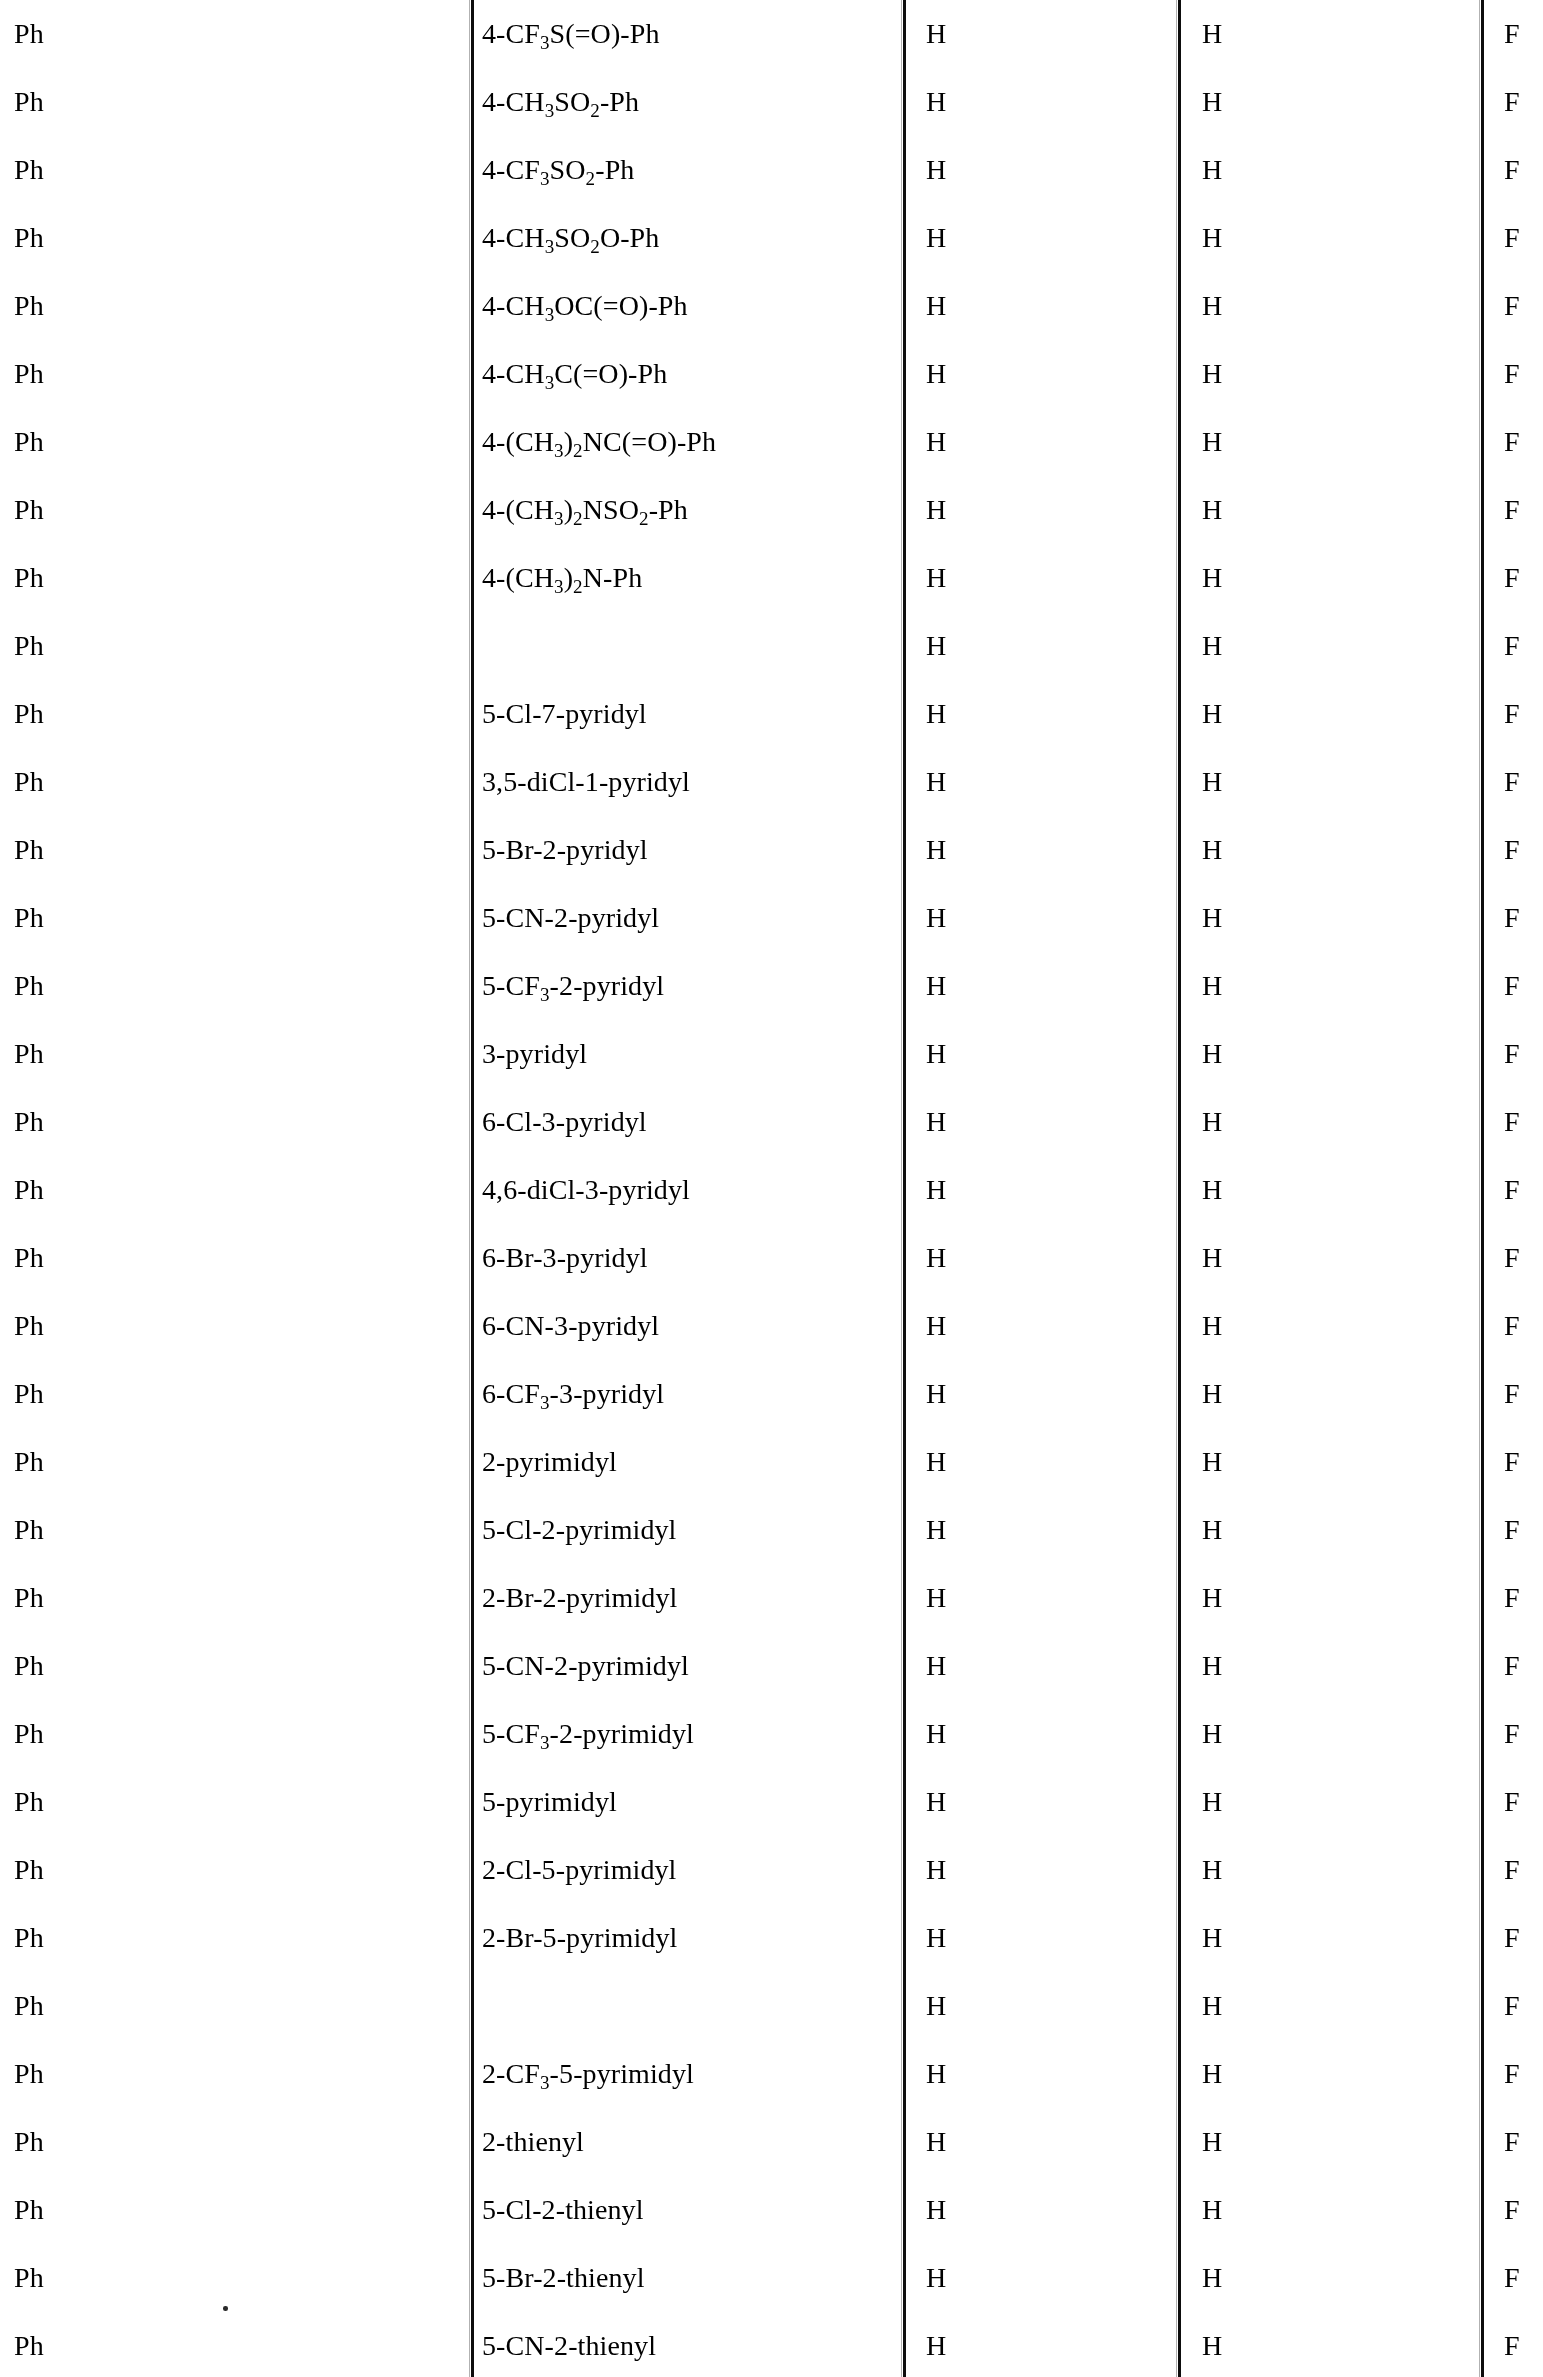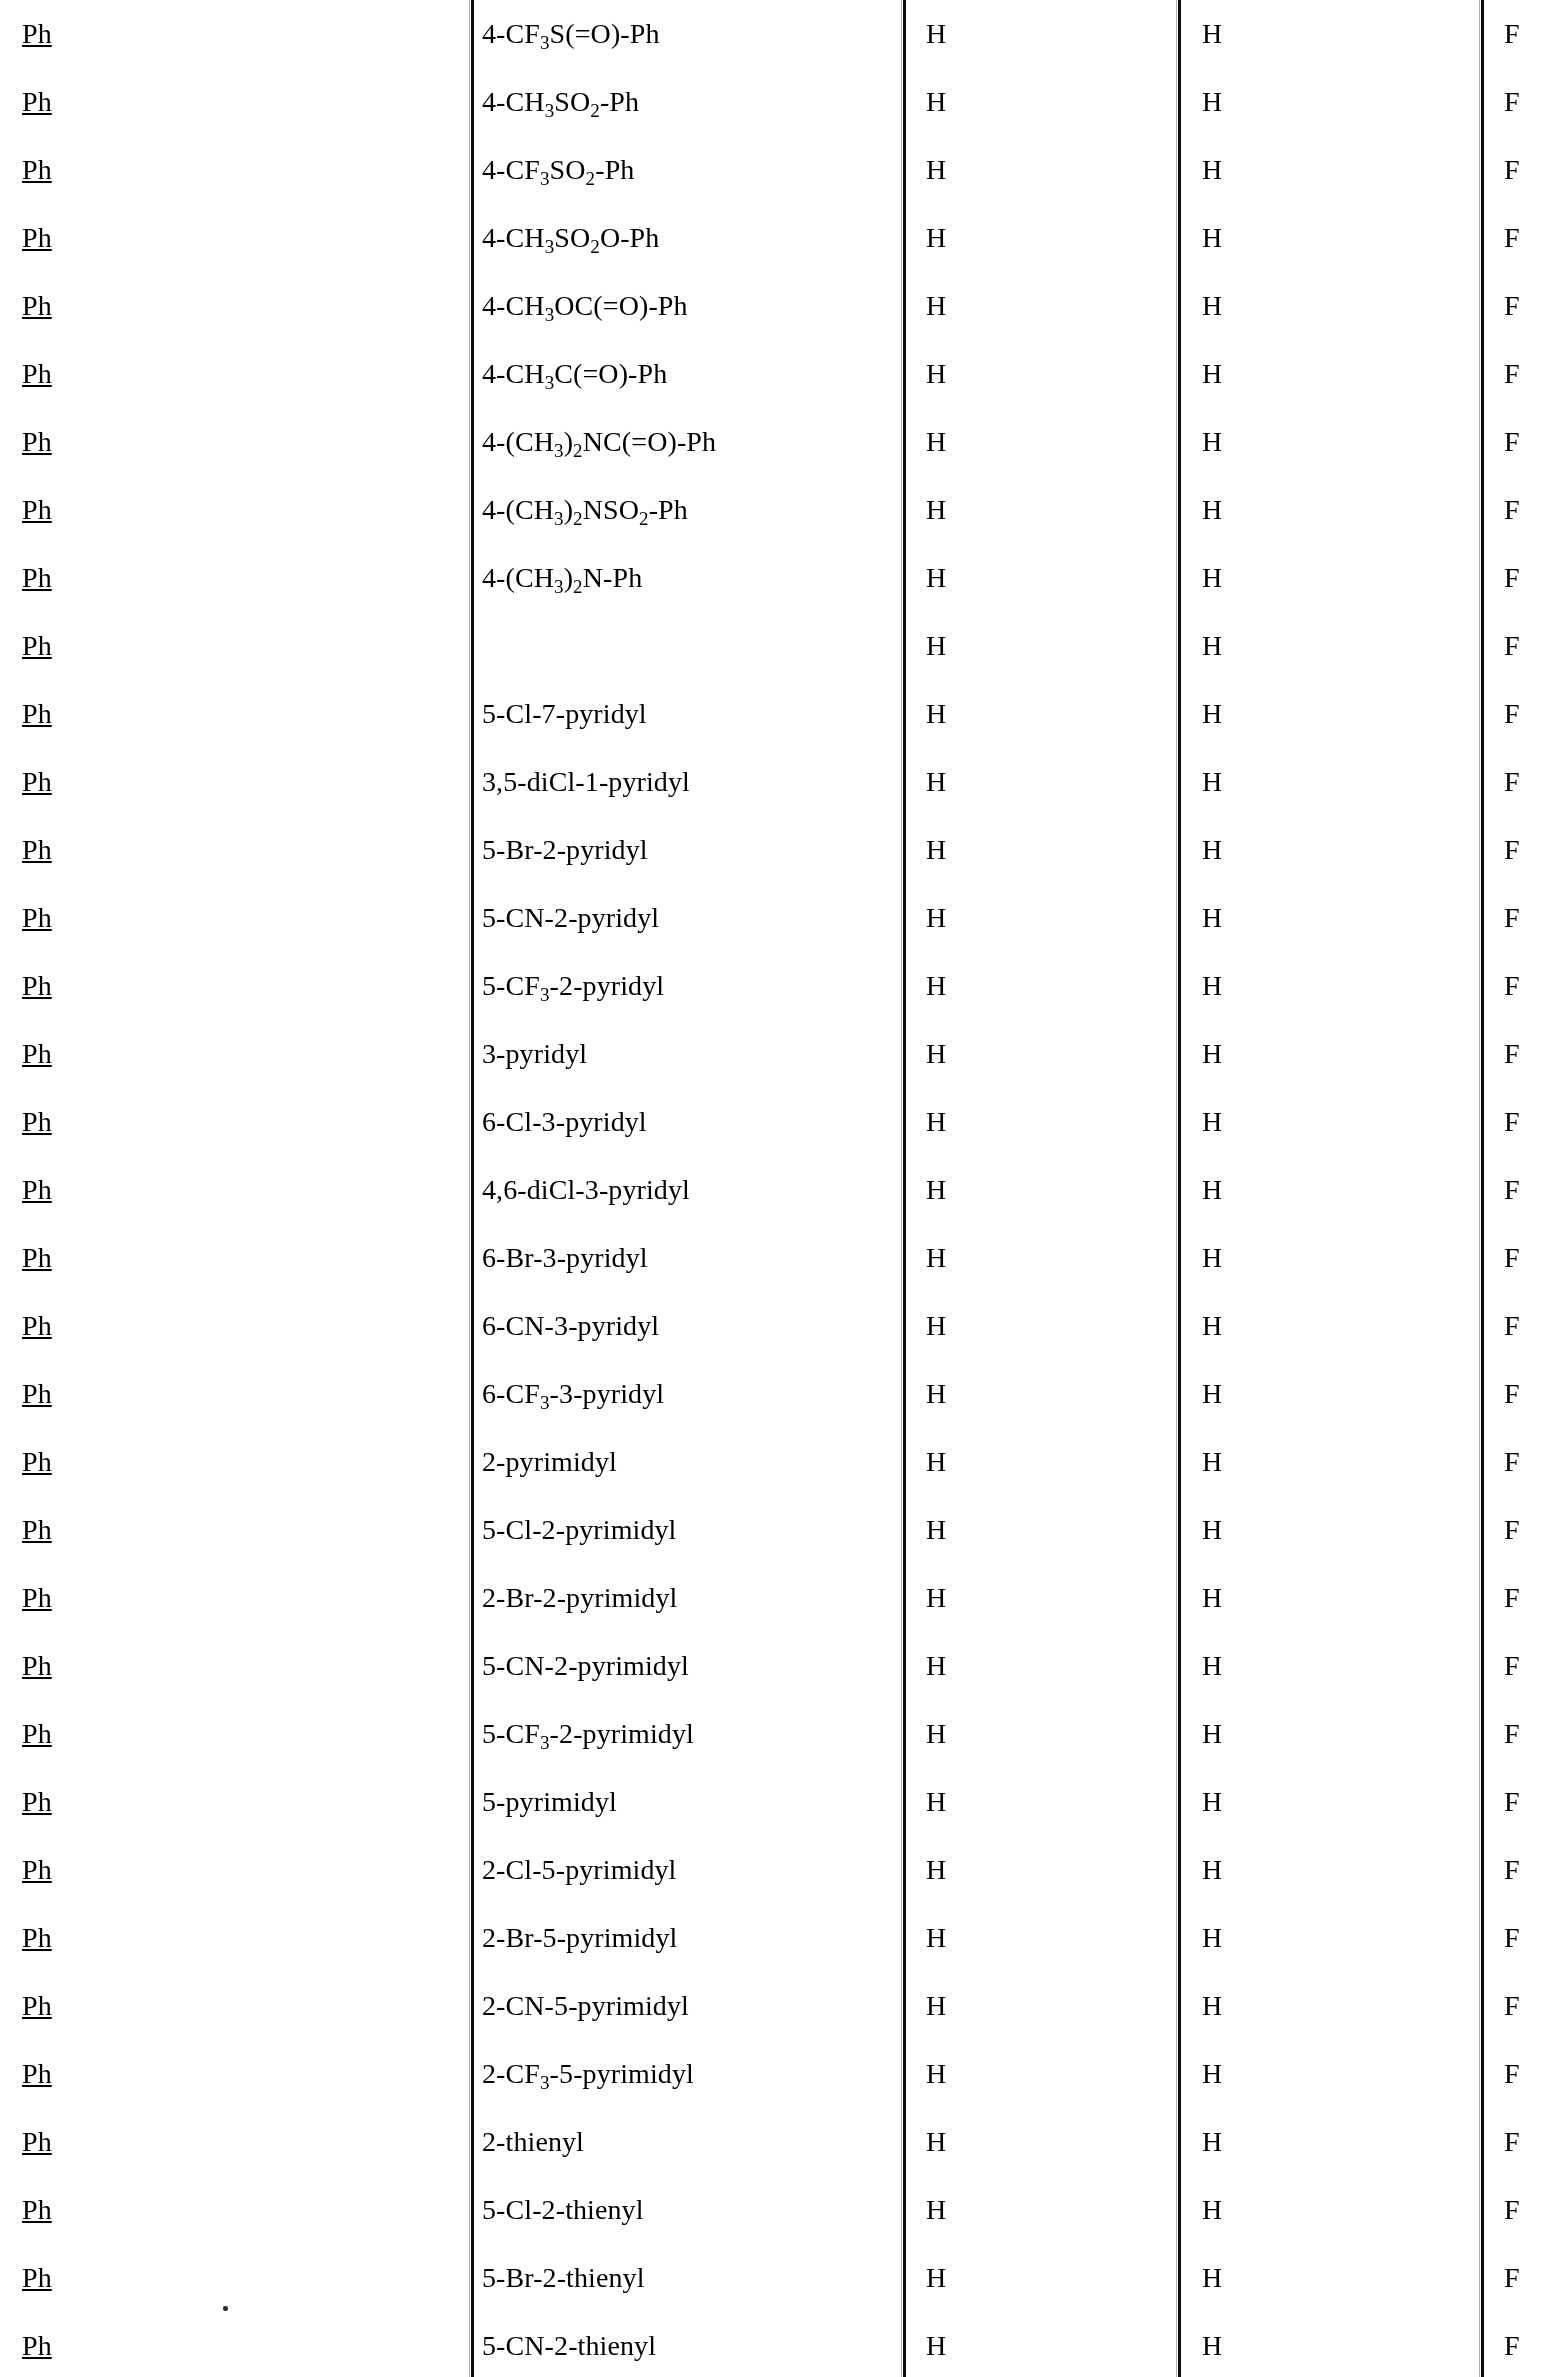--- a/index.html
+++ b/index.html
@@ -55,21 +55,21 @@
   }
   .cell {
     position: absolute;
     top: 0;
     height: 68px;
     line-height: 68px;
     font-size: 28px;
     white-space: nowrap;
     letter-spacing: 0.1px;
   }
-  .c-r1   { left: 22px;   width: 427px; text-decoration: underline; }
+  .c-r1   { left: 14px;   width: 427px; }
   .c-r2   { left: 482px;  width: 401px; }
   .c-r3   { left: 926px; width: 240px; }
   .c-r4   { left: 1202px; width: 267px; }
   .c-r5   { left: 1504px; width: 107px; }
 
   
   .cell sub {
     font-size: 0.68em;
     vertical-align: -0.32em;
     line-height: 0;
@@ -294,21 +294,20 @@
       </div>
       <div class="row">
         <div class="cell c-r1">Ph</div>
         <div class="cell c-r2">2-Br-5-pyrimidyl</div>
         <div class="cell c-r3">H</div>
         <div class="cell c-r4">H</div>
         <div class="cell c-r5">F</div>
       </div>
       <div class="row">
         <div class="cell c-r1">Ph</div>
-        <div class="cell c-r2">2-CN-5-pyrimidyl</div>
         <div class="cell c-r3">H</div>
         <div class="cell c-r4">H</div>
         <div class="cell c-r5">F</div>
       </div>
       <div class="row">
         <div class="cell c-r1">Ph</div>
         <div class="cell c-r2">2-CF<sub>3</sub>-5-pyrimidyl</div>
         <div class="cell c-r3">H</div>
         <div class="cell c-r4">H</div>
         <div class="cell c-r5">F</div>

